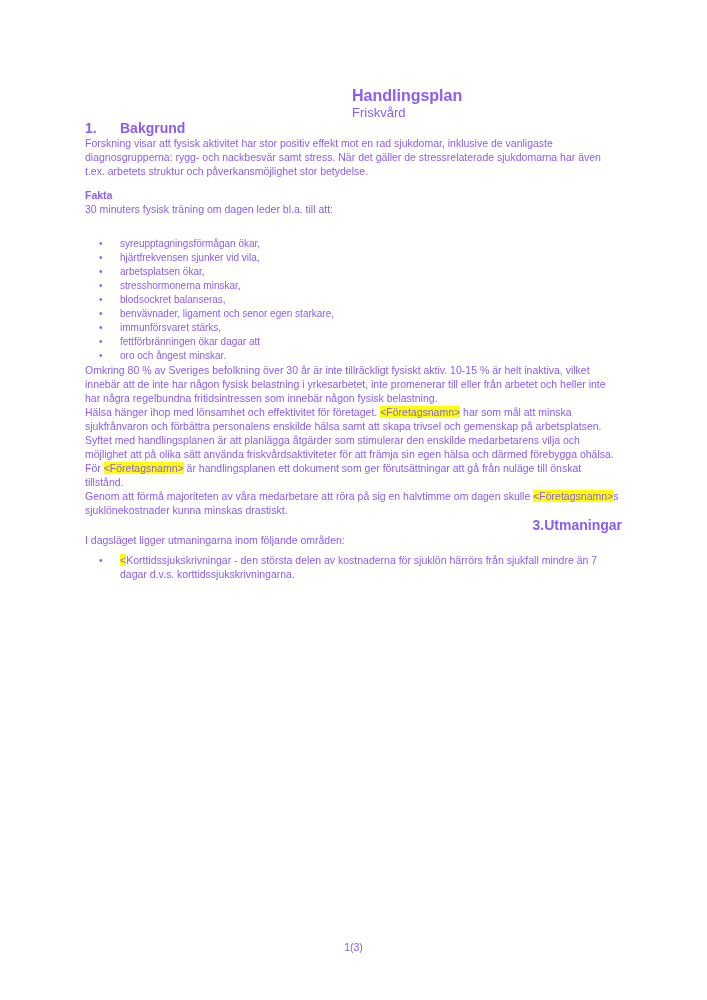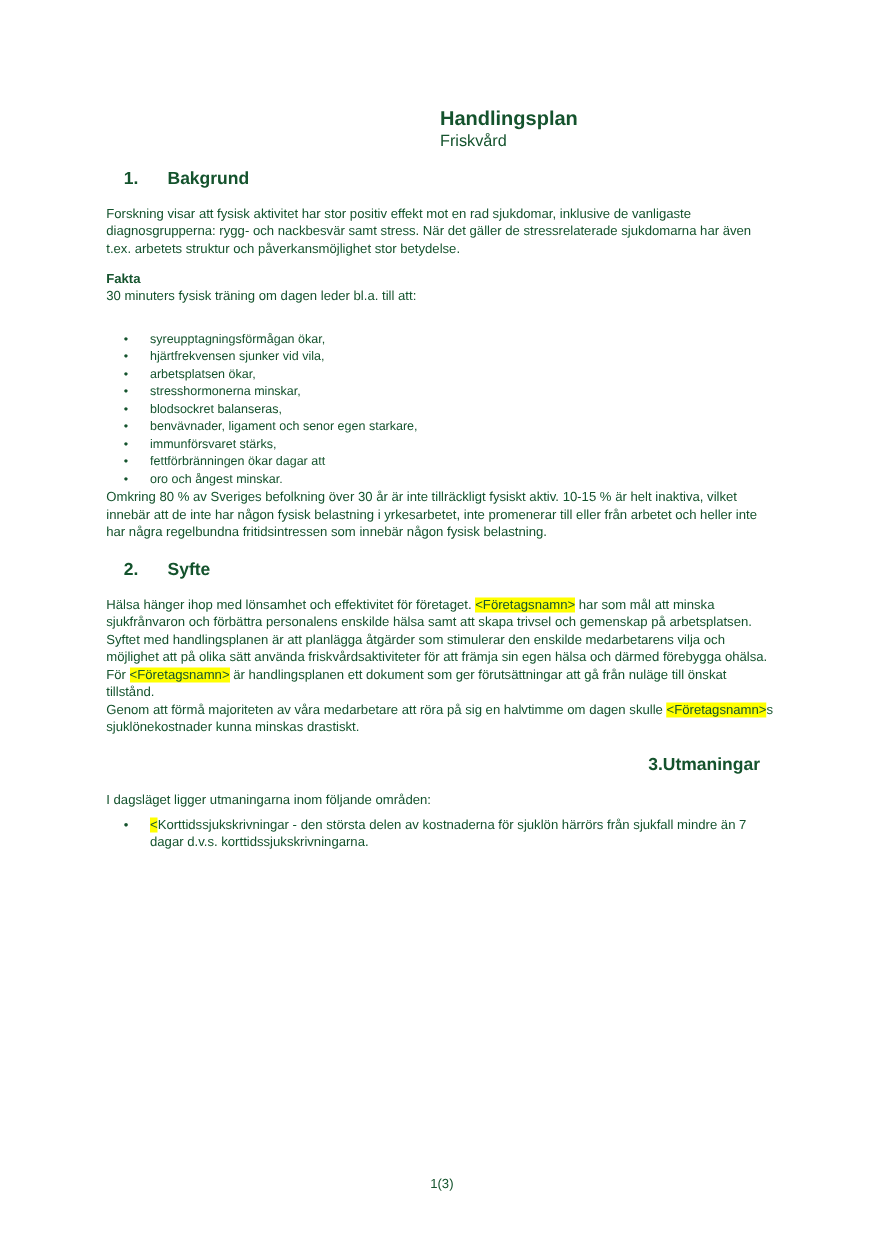--- a/index.html
+++ b/index.html
@@ -6,21 +6,21 @@
     margin: 0;
     padding: 0;
     background: #ffffff;
   }
   .page {
     position: relative;
     width: 707px;
     height: 1000px;
     background: #ffffff;
     font-family: "Liberation Sans", sans-serif;
-    color: #14532d;
+    color: #8b5cf6;
     overflow: hidden;
   }
   .content {
     padding: 0 85px;
   }
   .title-block {
     padding-top: 86px;
     margin-left: 267px;
   }
   .doc-title {
@@ -38,21 +38,21 @@
     font-size: 10.5px;
     line-height: 14px;
     margin: 0;
   }
   .intro { margin-top: 86px; }
   .hl { background: #ffff00; }
   h2.sec {
     font-size: 14px;
     line-height: 16px;
     font-weight: bold;
-    margin: 14px;
+    margin: 0;
   }
   .sec-num {
     display: inline-block;
     width: 35px;
   }
   .h-bakgrund { margin-top: 28px; }
   .p-forskning { margin-top: 7px; }
   .fakta-label {
     font-size: 10.5px;
     line-height: 14px;
@@ -124,21 +124,20 @@
       <li>stresshormonerna minskar,</li>
       <li>blodsockret balanseras,</li>
       <li>benvävnader, ligament och senor egen starkare,</li>
       <li>immunförsvaret stärks,</li>
       <li>fettförbränningen ökar dagar att</li>
       <li>oro och ångest minskar.</li>
     </ul>
 
     <p class="body p-omkring">Omkring 80 % av Sveriges befolkning över 30 år är inte tillräckligt fysiskt aktiv. 10-15 % är helt inaktiva, vilket innebär att de inte har någon fysisk belastning i yrkesarbetet, inte promenerar till eller från arbetet och heller inte har några regelbundna fritidsintressen som innebär någon fysisk belastning.</p>
 
-    <h2 class="sec h-syfte"><span class="sec-num">2.</span><span>Syfte</span></h2>
 
     <p class="body p-syfte1"><span>Hälsa hänger ihop med lönsamhet och effektivitet för företaget. </span><span class="hl">&lt;Företagsnamn&gt;</span><span> har som mål att minska sjukfrånvaron och förbättra personalens enskilde hälsa samt att skapa trivsel och gemenskap på arbetsplatsen.</span></p>
 
     <p class="body p-syfte2"><span>Syftet med handlingsplanen är att planlägga åtgärder som stimulerar den enskilde medarbetarens vilja och möjlighet att på olika sätt använda friskvårdsaktiviteter för att främja sin egen hälsa och därmed förebygga ohälsa. För </span><span class="hl">&lt;Företagsnamn&gt;</span><span> är handlingsplanen ett dokument som ger förutsättningar att gå från nuläge till önskat tillstånd.</span></p>
 
     <p class="body p-syfte3"><span>Genom att förmå majoriteten av våra medarbetare att röra på sig en halvtimme om dagen skulle </span><span class="hl">&lt;Företagsnamn&gt;</span><span>s sjuklönekostnader kunna minskas drastiskt.</span></p>
 
     <h2 class="sec h-utmaningar"><span class="sec-num">3.</span><span>Utmaningar</span></h2>
 
     <p class="body p-utm-intro">I dagsläget ligger utmaningarna inom följande områden:</p>

